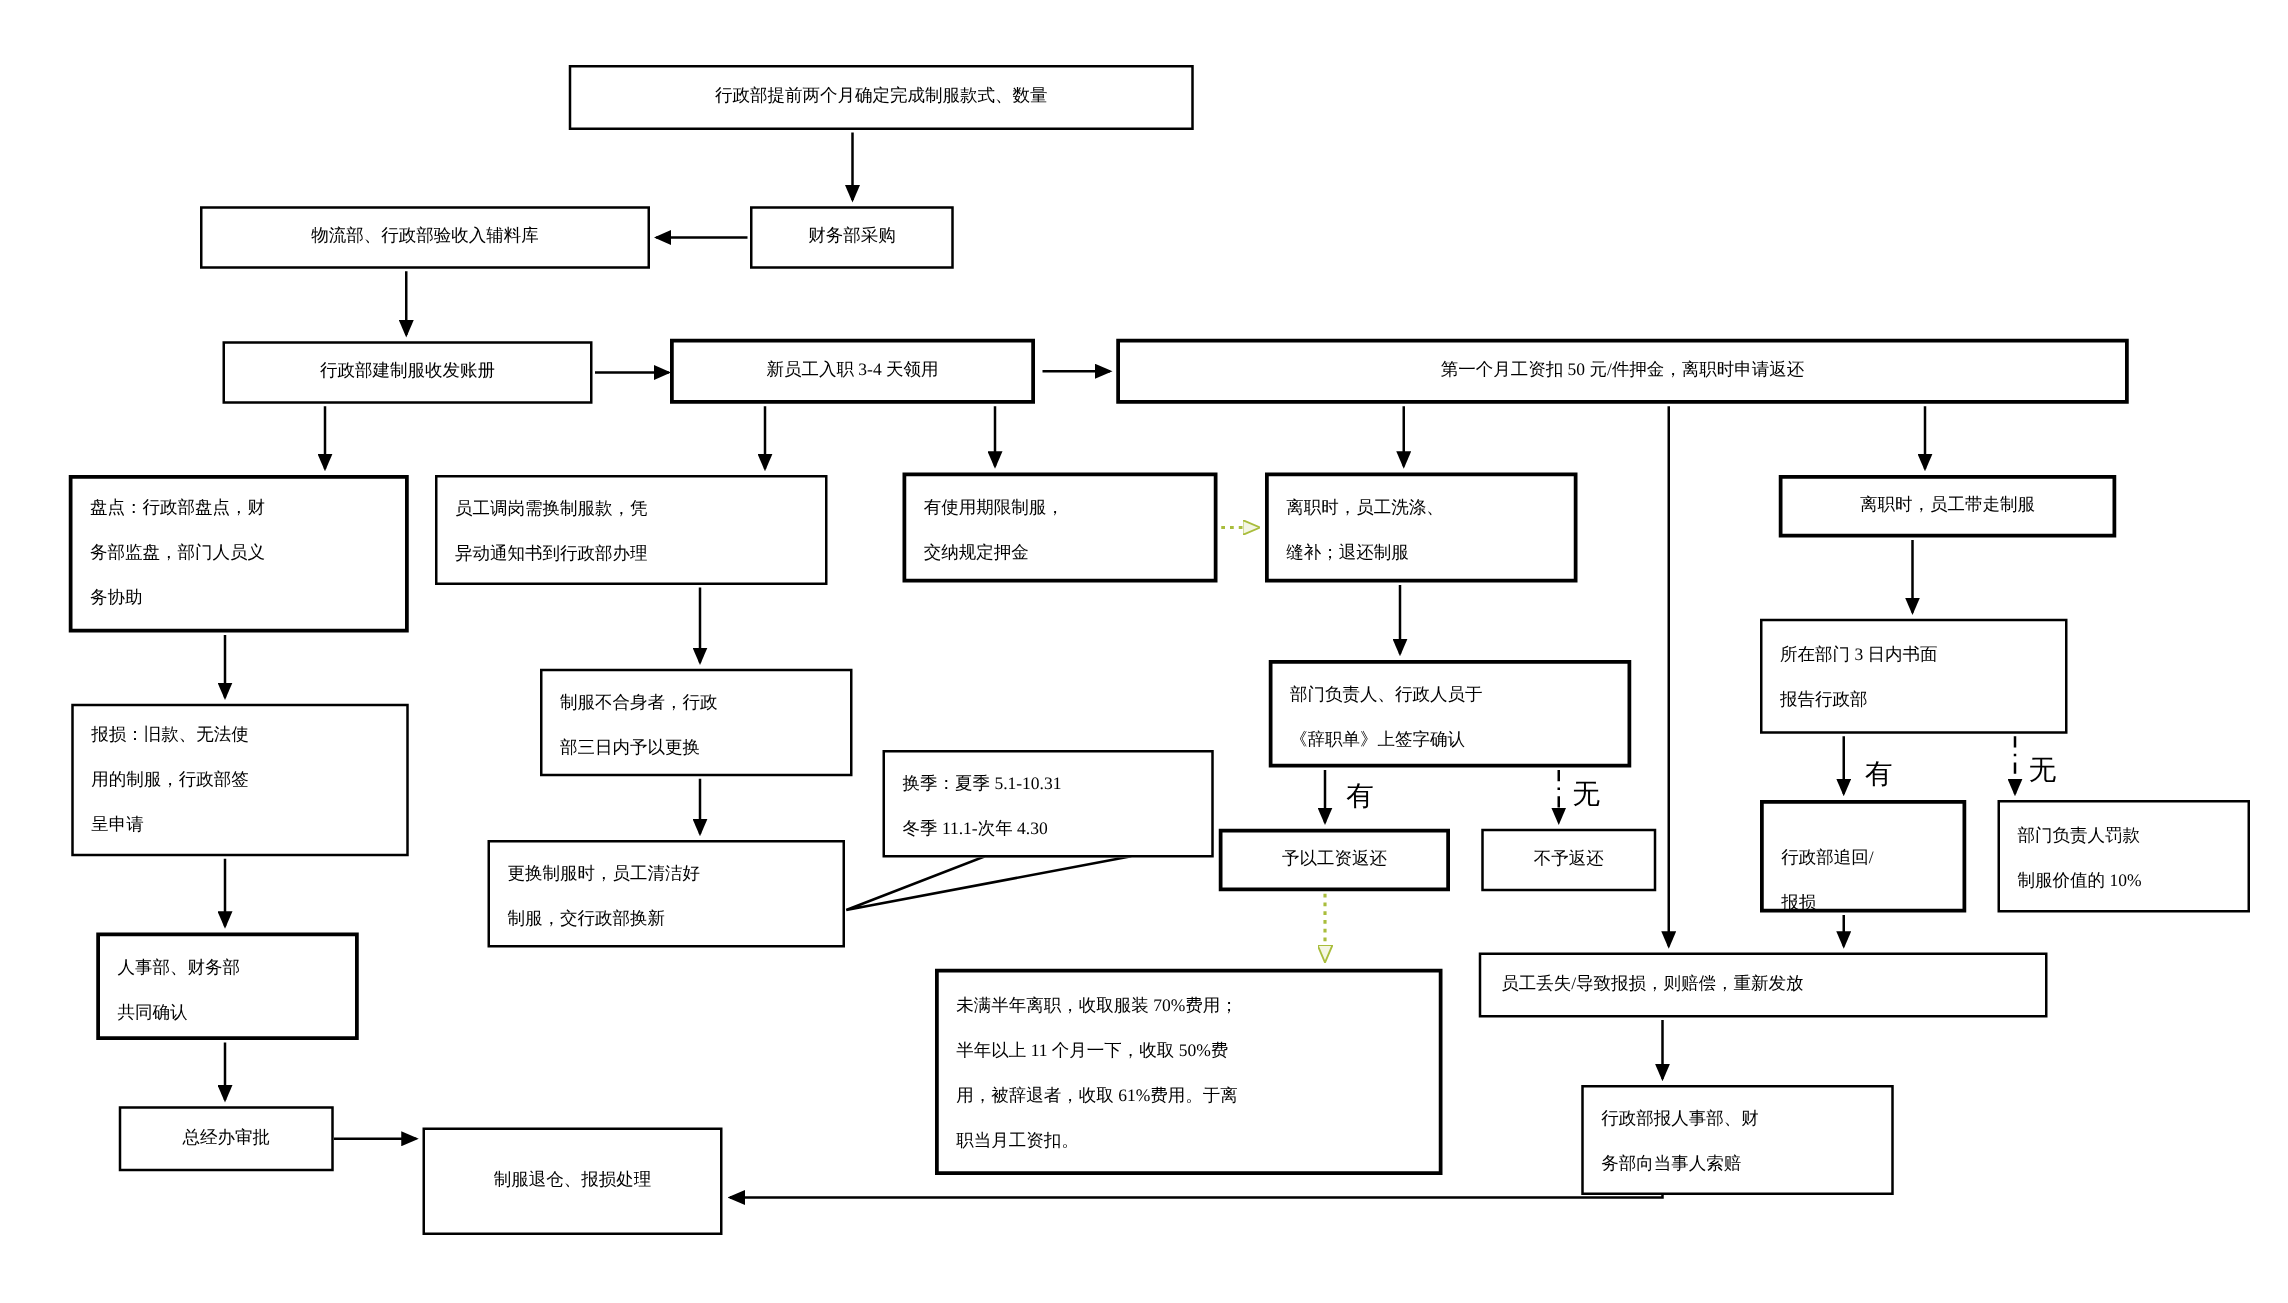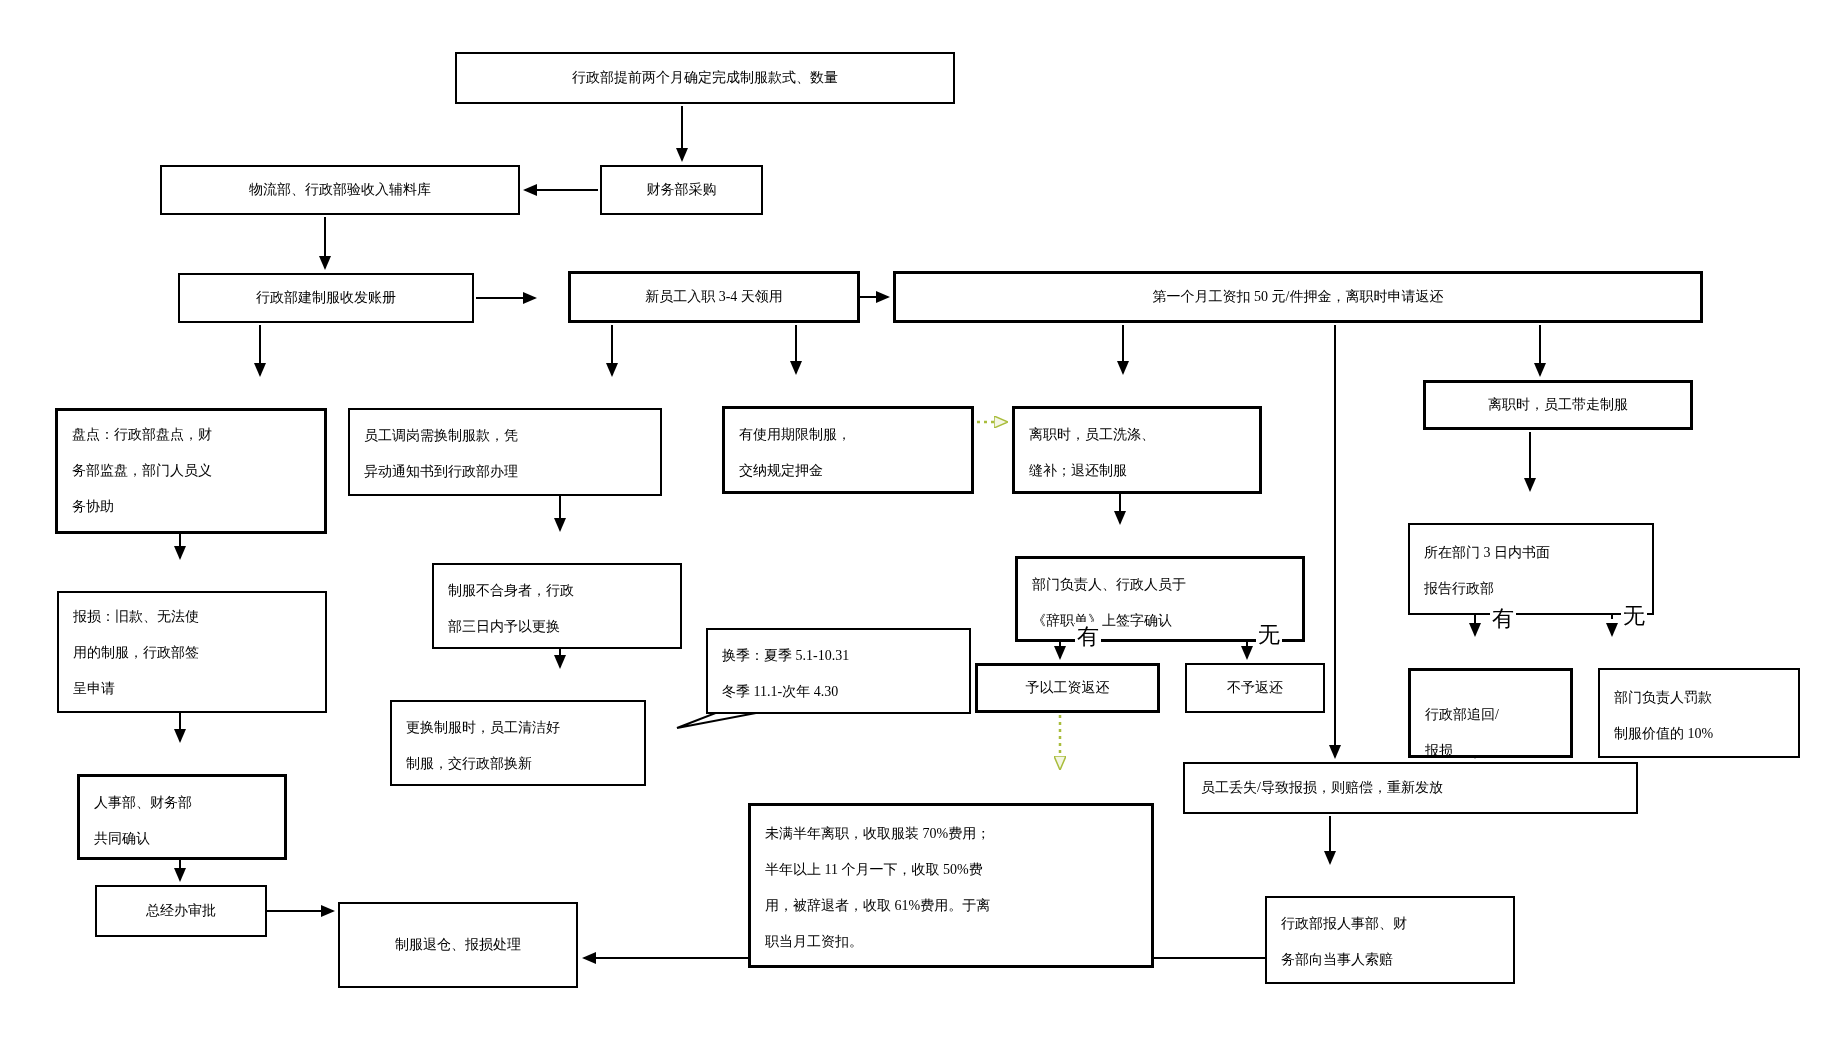--- a/index.html
+++ b/index.html
@@ -4,21 +4,21 @@
 <style>
   html,body{margin:0;padding:0;background:#ffffff;}
   body{width:1830px;height:1042px;position:relative;overflow:hidden;
        font-family:"Liberation Serif","DejaVu Serif",serif;color:#000;}
   #canvas{position:absolute;inset:0;width:1830px;height:1042px;}
   svg.wires{position:absolute;left:0;top:0;z-index:1;}
   .box{position:absolute;background:#fff;border:2px solid #000;box-sizing:border-box;
        font-size:14px;line-height:1.25;z-index:2;}
   .thick{border-width:3px;}
   .center{display:flex;align-items:center;justify-content:center;text-align:center;white-space:nowrap;}
-  .ml{padding:8px 14px;margin-top:28px;}
+  .ml{padding:8px 14px;}
   .p3{padding:6px 14px;}
   .ln{display:block;line-height:36px;white-space:nowrap;}
   .ctr .ln{}
   .single-left{display:flex;align-items:center;padding:3px 16px;white-space:nowrap;}
   .lbl{position:absolute;font-size:22px;z-index:3;background:#fff;padding:0 2px;}
 </style>
 </head>
 <body>
 
 <div id="canvas">
@@ -69,21 +69,21 @@
 
     <polygon points="905,685 788,685 677,728" fill="#ffffff" stroke="#000" stroke-width="2"></polygon>
   </svg>
 
   <div class="box center" style="left:455px;top:52px;width:500px;height:52px">行政部提前两个月确定完成制服款式、数量</div>
 
   <div class="box center" style="left:160px;top:165px;width:360px;height:50px">物流部、行政部验收入辅料库</div>
   <div class="box center" style="left:600px;top:165px;width:163px;height:50px">财务部采购</div>
 
   <div class="box center" style="left:178px;top:273px;width:296px;height:50px">行政部建制服收发账册</div>
-  <div class="box center thick" style="left:568px;top:271px;width:292px;height:52px">新员工入职 3-4 天领用</div>
+  <div class="box center thick" style="left:536px;top:271px;width:292px;height:52px">新员工入职 3-4 天领用</div>
   <div class="box center thick" style="left:893px;top:271px;width:810px;height:52px">第一个月工资扣 50 元/件押金，离职时申请返还</div>
 
   <div class="box ml p3 thick" style="left:55px;top:380px;width:272px;height:126px">
     <span class="ln">盘点：行政部盘点，财</span>
     <span class="ln">务部监盘，部门人员义</span>
     <span class="ln">务协助</span>
   </div>
   <div class="box ml" style="left:348px;top:380px;width:314px;height:88px">
     <span class="ln">员工调岗需换制服款，凭</span>
     <span class="ln">异动通知书到行政部办理</span>
@@ -111,21 +111,21 @@
   <div class="box center" style="left:338px;top:902px;width:240px;height:86px">制服退仓、报损处理</div>
 
   <div class="box ml" style="left:432px;top:535px;width:250px;height:86px">
     <span class="ln">制服不合身者，行政</span>
     <span class="ln">部三日内予以更换</span>
   </div>
   <div class="box ml" style="left:706px;top:600px;width:265px;height:86px">
     <span class="ln">换季：夏季 5.1-10.31</span>
     <span class="ln">冬季 11.1-次年 4.30</span>
   </div>
-  <div class="box ml" style="left:390px;top:672px;width:256px;height:86px">
+  <div class="box ml" style="left:390px;top:672px;width:286px;height:86px">
     <span class="ln">更换制服时，员工清洁好</span>
     <span class="ln">制服，交行政部换新</span>
   </div>
   <div class="box ml thick" style="left:748px;top:775px;width:406px;height:165px;padding-top:10px">
     <span class="ln">未满半年离职，收取服装 70%费用；</span>
     <span class="ln">半年以上 11 个月一下，收取 50%费</span>
     <span class="ln">用，被辞退者，收取 61%费用。于离</span>
     <span class="ln">职当月工资扣。</span>
   </div>
 

